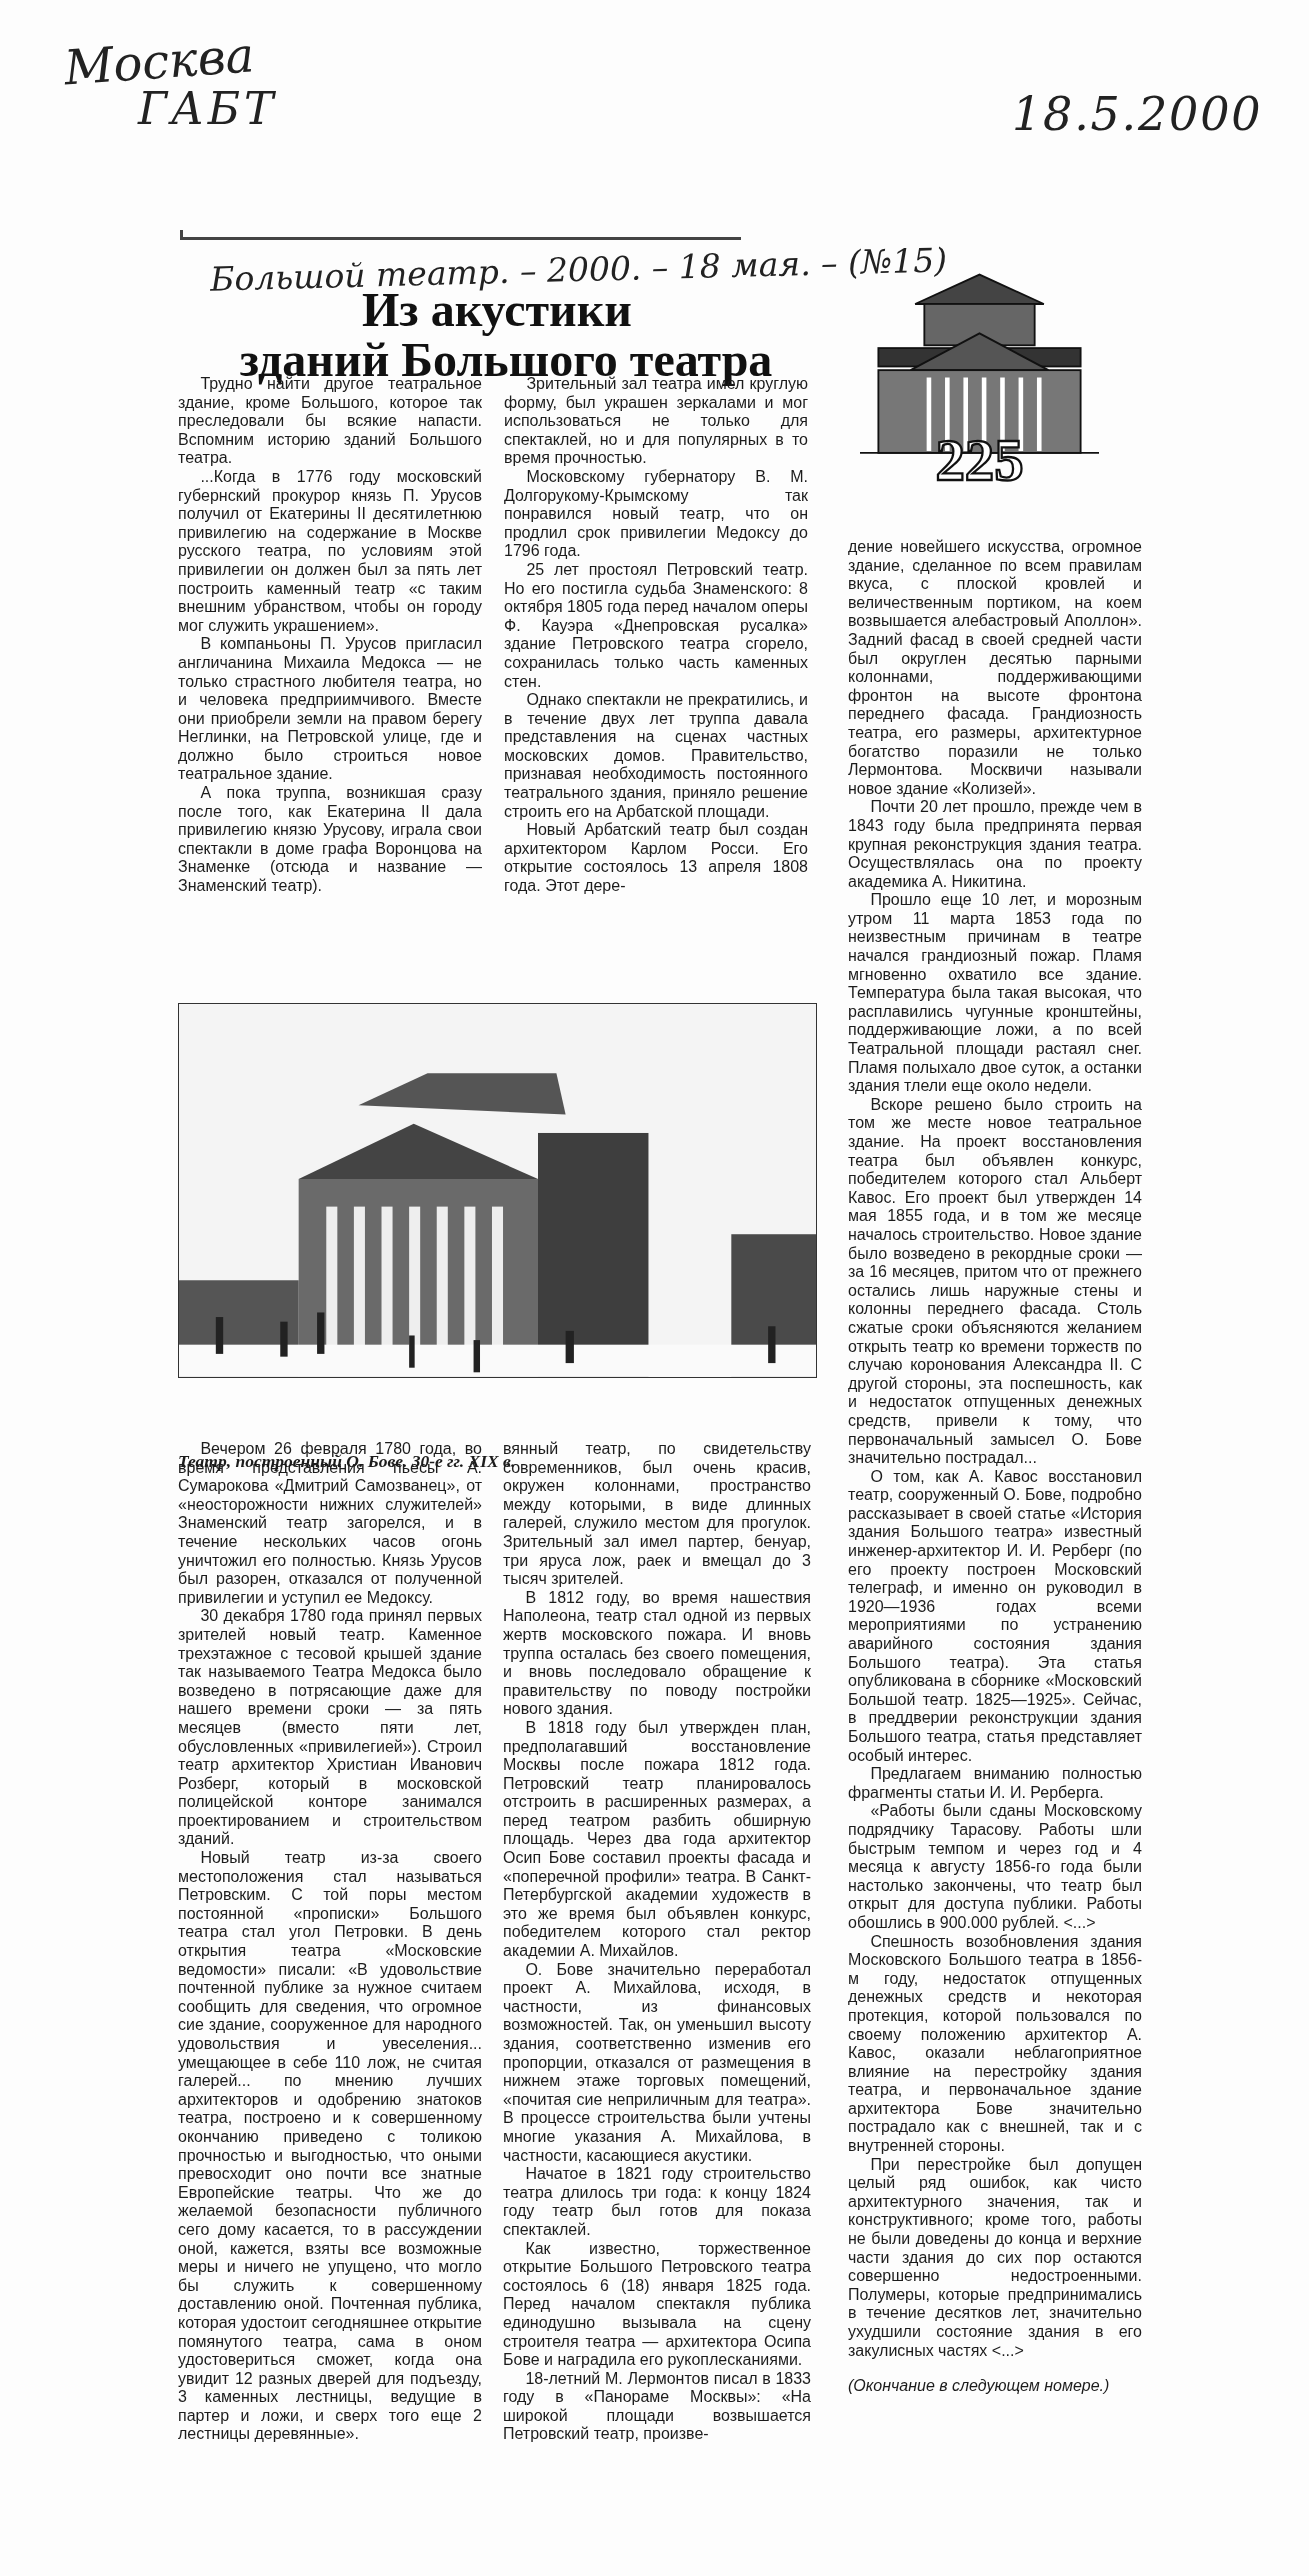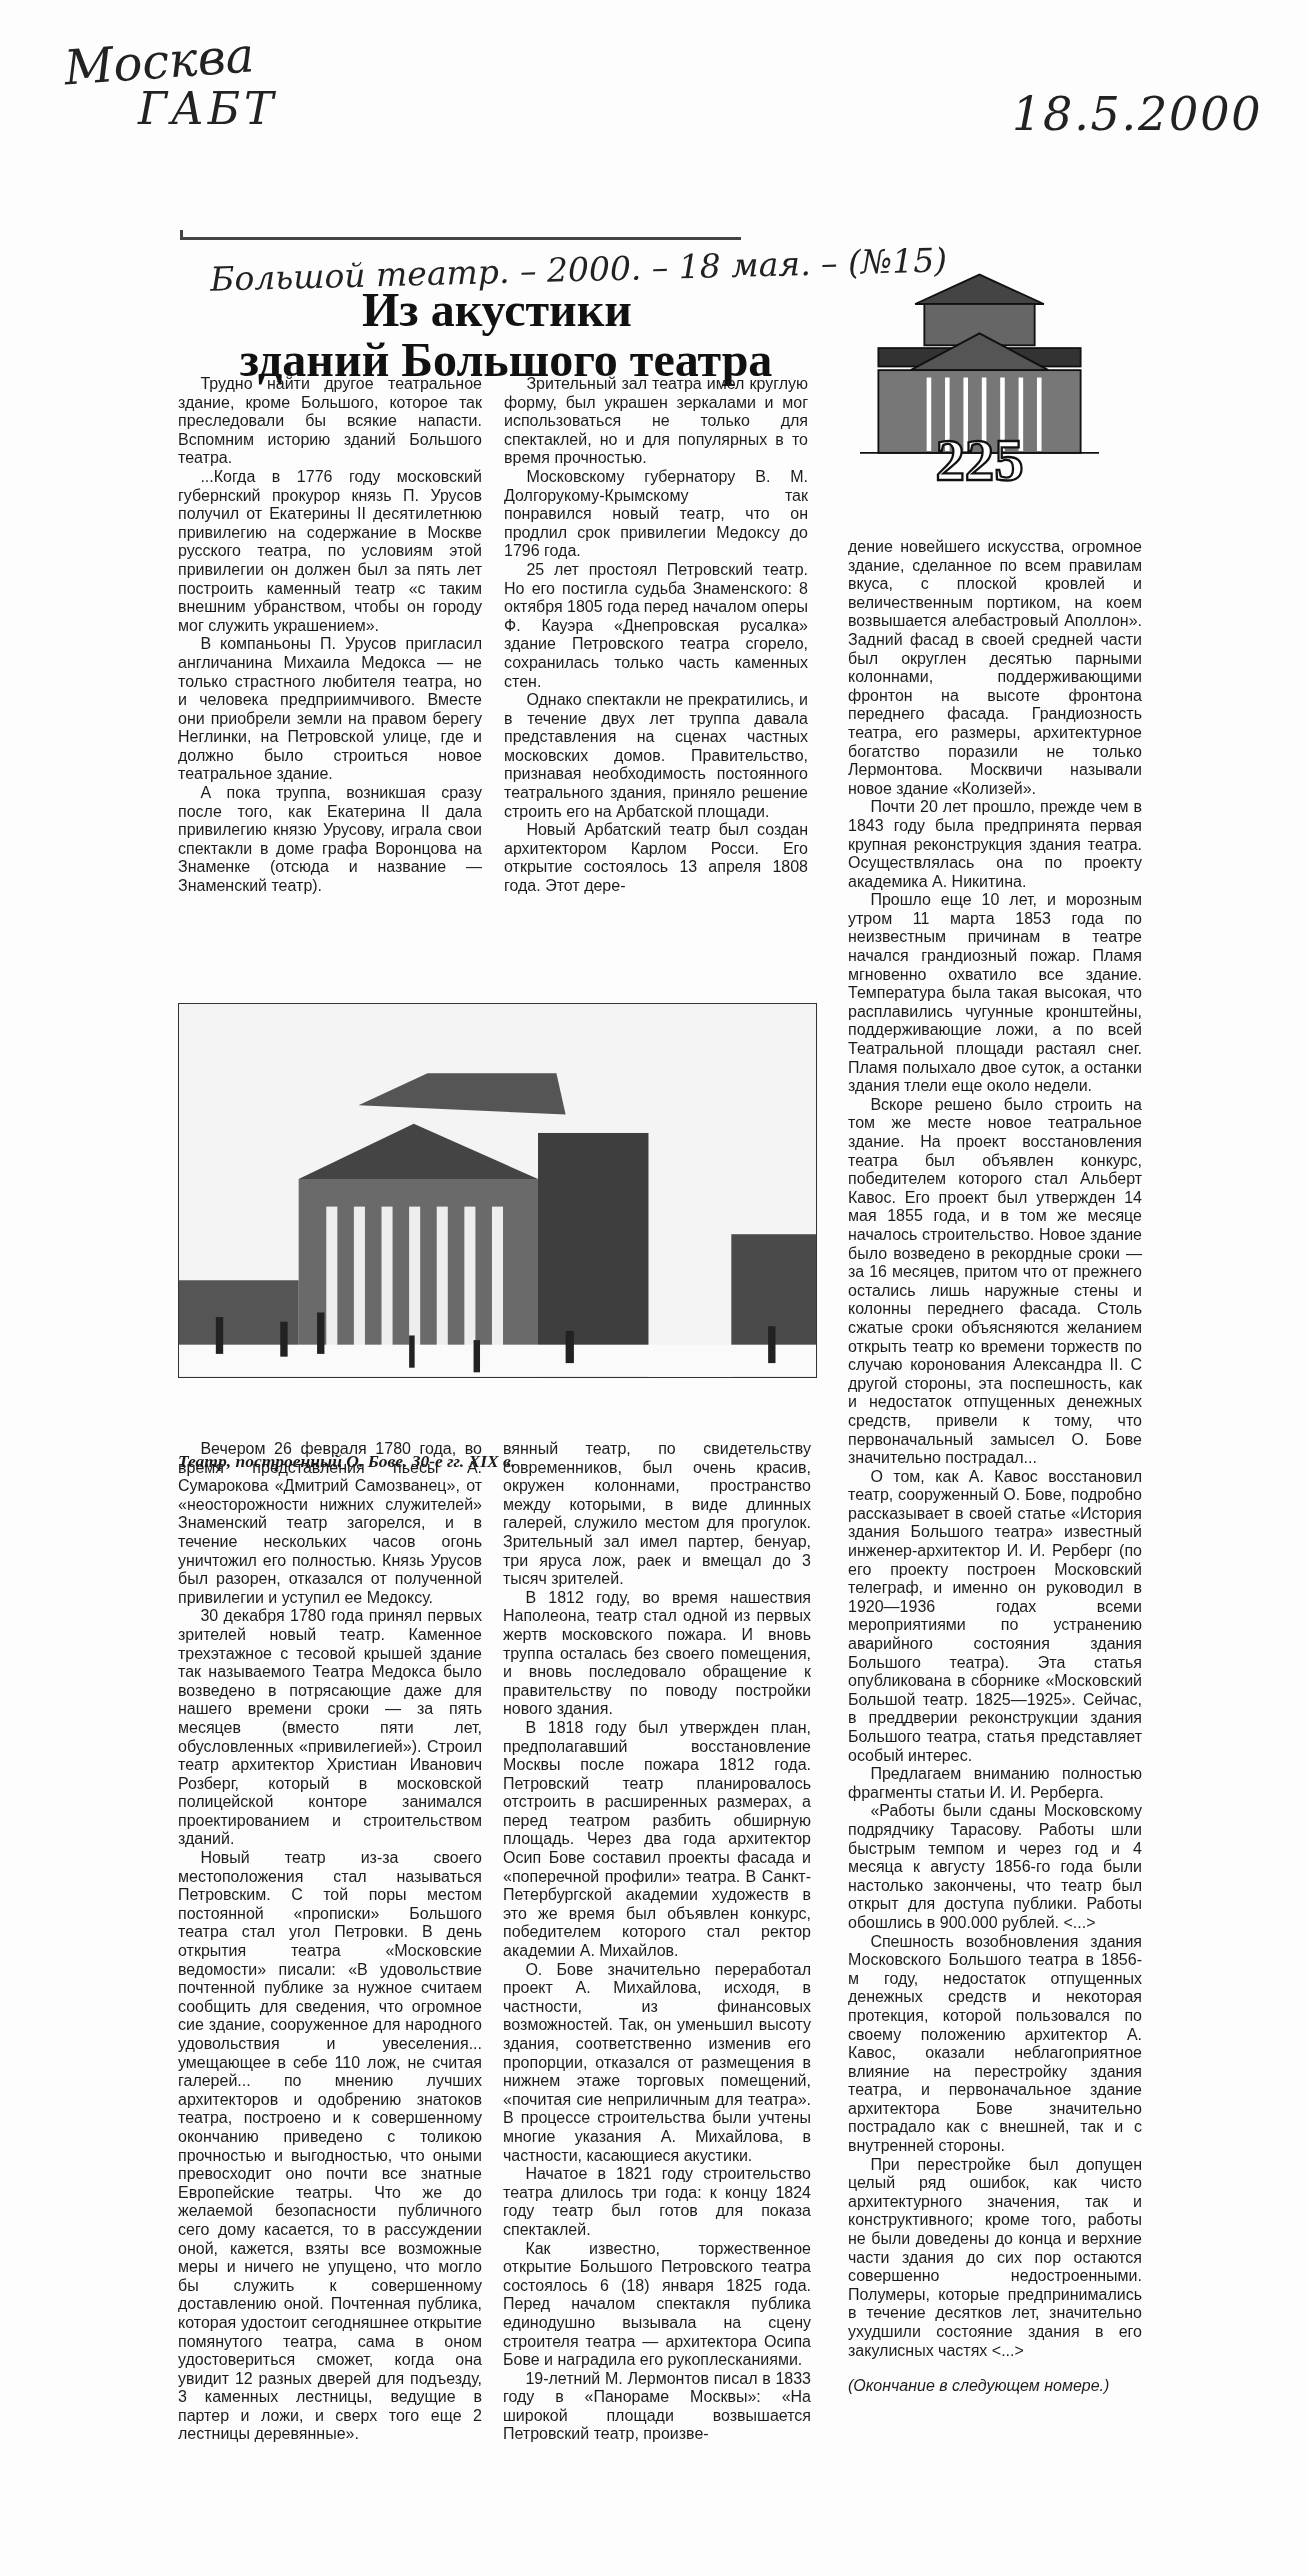--- a/index.html
+++ b/index.html
@@ -131,15 +131,15 @@
   <p>Новый театр из-за своего местоположения стал называться Петровским. С той поры местом постоянной «прописки» Большого театра стал угол Петровки. В день открытия театра «Московские ведомости» писали: «В удовольствие почтенной публике за нужное считаем сообщить для сведения, что огромное сие здание, сооруженное для народного удовольствия и увеселения... умещающее в себе 110 лож, не считая галерей... по мнению лучших архитекторов и одобрению знатоков театра, построено и к совершенному окончанию приведено с толикою прочностью и выгодностью, что оными превосходит оно почти все знатные Европейские театры. Что же до желаемой безопасности публичного сего дому касается, то в рассуждении оной, кажется, взяты все возможные меры и ничего не упущено, что могло бы служить к совершенному доставлению оной. Почтенная публика, которая удостоит сегодняшнее открытие помянутого театра, сама в оном удостовериться сможет, когда она увидит 12 разных дверей для подъезду, 3 каменных лестницы, ведущие в партер и ложи, и сверх того еще 2 лестницы деревянные».</p>
 </div>
 
 <div class="col" id="col5">
   <p class="noind">вянный театр, по свидетельству современников, был очень красив, окружен колоннами, пространство между которыми, в виде длинных галерей, служило местом для прогулок. Зрительный зал имел партер, бенуар, три яруса лож, раек и вмещал до 3 тысяч зрителей.</p>
   <p>В 1812 году, во время нашествия Наполеона, театр стал одной из первых жертв московского пожара. И вновь труппа осталась без своего помещения, и вновь последовало обращение к правительству по поводу постройки нового здания.</p>
   <p>В 1818 году был утвержден план, предполагавший восстановление Москвы после пожара 1812 года. Петровский театр планировалось отстроить в расширенных размерах, а перед театром разбить обширную площадь. Через два года архитектор Осип Бове составил проекты фасада и «поперечной профили» театра. В Санкт-Петербургской академии художеств в это же время был объявлен конкурс, победителем которого стал ректор академии А. Михайлов.</p>
   <p>О. Бове значительно переработал проект А. Михайлова, исходя, в частности, из финансовых возможностей. Так, он уменьшил высоту здания, соответственно изменив его пропорции, отказался от размещения в нижнем этаже торговых помещений, «почитая сие неприличным для театра». В процессе строительства были учтены многие указания А. Михайлова, в частности, касающиеся акустики.</p>
   <p>Начатое в 1821 году строительство театра длилось три года: к концу 1824 году театр был готов для показа спектаклей.</p>
   <p>Как известно, торжественное открытие Большого Петровского театра состоялось 6 (18) января 1825 года. Перед началом спектакля публика единодушно вызывала на сцену строителя театра — архитектора Осипа Бове и наградила его рукоплесканиями.</p>
-  <p>19-летний М. Лермонтов писал в 1833 году в «Панораме Москвы»: «На широкой площади возвышается Петровский театр, произве-</p>
+  <p>18-летний М. Лермонтов писал в 1833 году в «Панораме Москвы»: «На широкой площади возвышается Петровский театр, произве-</p>
 </div>
 
 
 </body></html>

